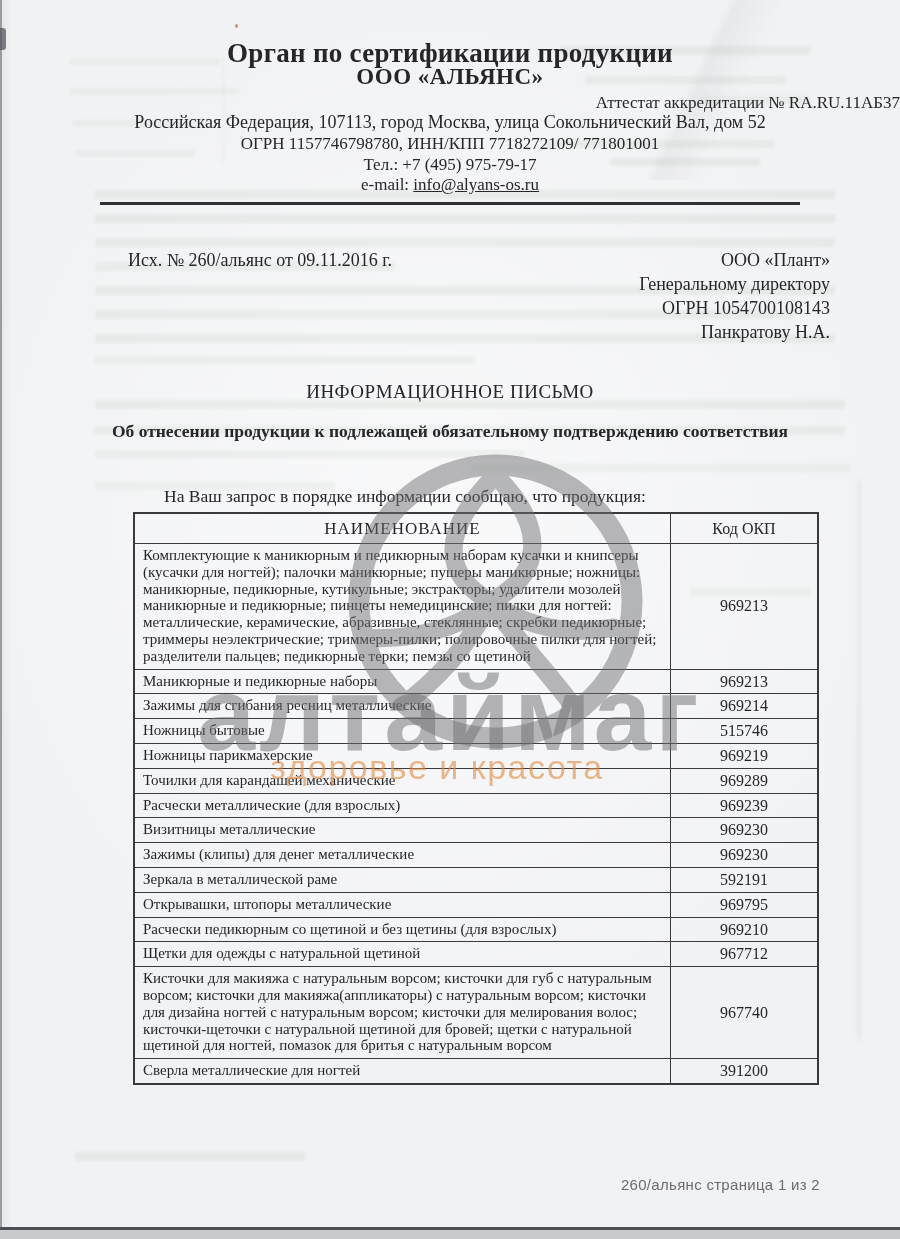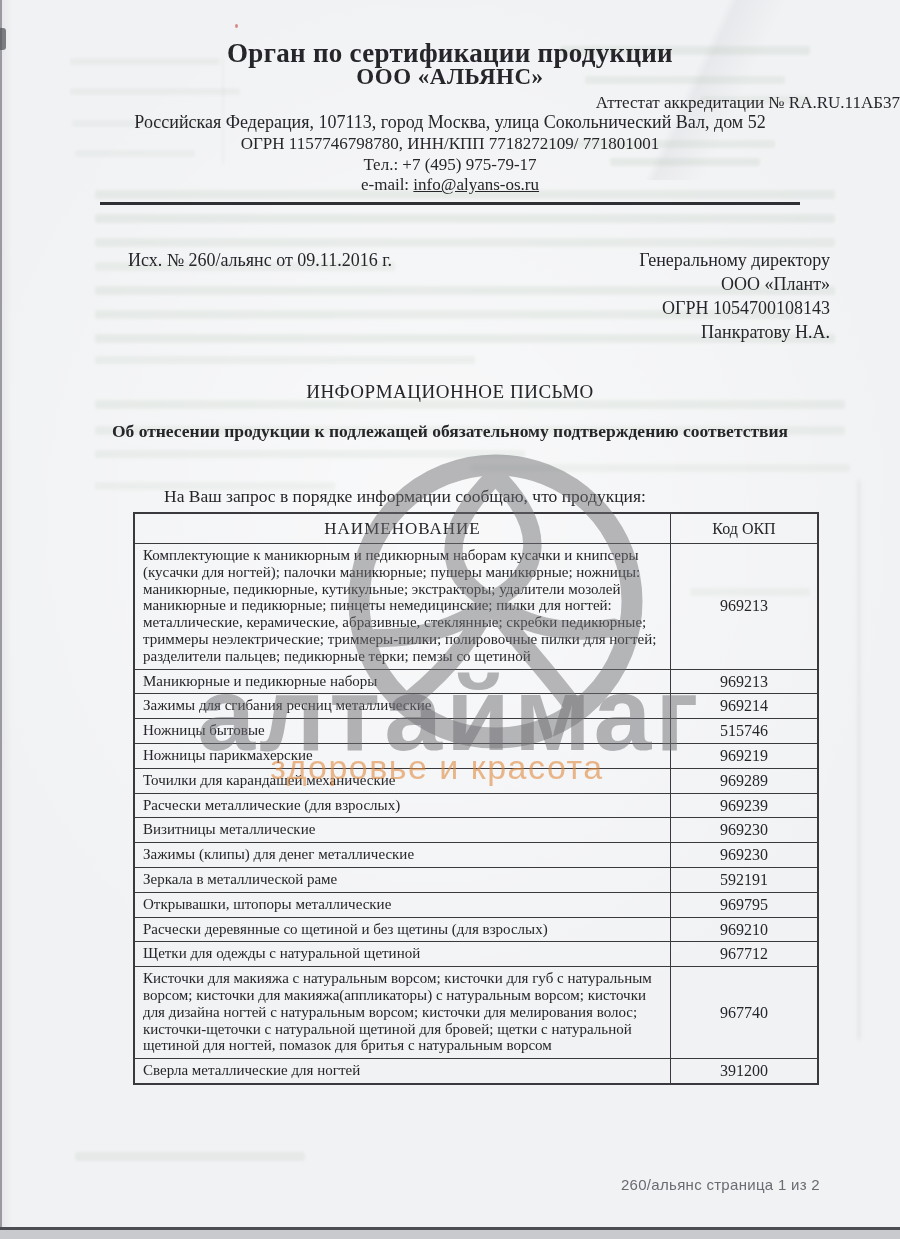--- a/index.html
+++ b/index.html
@@ -106,22 +106,22 @@
     <div class="center hdr-name">ООО «АЛЬЯНС»</div>
     <div class="center hdr-acc">Аттестат аккредитации № RA.RU.11АБ37</div>
     <div class="center hdr-addr">Российская Федерация, 107113, город Москва, улица Сокольнический Вал, дом 52</div>
     <div class="center hdr-reg">ОГРН 1157746798780, ИНН/КПП 7718272109/ 771801001</div>
     <div class="center hdr-phone">Тел.: +7 (495) 975-79-17</div>
     <div class="center hdr-email"><span>e-mail:</span> <a>info@alyans-os.ru</a></div>
     <div class="rule"></div>
 
     <div class="ref">Исх. № 260/альянс от 09.11.2016 г.</div>
     <div class="addressee">
+      <div>ООО «Плант»</div>
       <div>Генеральному директору</div>
-      <div>ООО «Плант»</div>
       <div>ОГРН 1054700108143</div>
       <div>Панкратову Н.А.</div>
     </div>
 
     <div class="center title">ИНФОРМАЦИОННОЕ ПИСЬМО</div>
     <div class="center subject">Об отнесении продукции к подлежащей обязательному подтверждению соответствия</div>
     <div class="intro">На Ваш запрос в порядке информации сообщаю, что продукция:</div>
 
     <div class="tbl-wrap">
       <table>
@@ -170,21 +170,21 @@
             </tr>
           <tr>
               <td class="name">Зеркала в металлической раме</td>
               <td class="code">592191</td>
             </tr>
           <tr>
               <td class="name">Открывашки, штопоры металлические</td>
               <td class="code">969795</td>
             </tr>
           <tr>
-              <td class="name">Расчески деревянные со щетиной и без щетины (для взрослых)</td>
+              <td class="name">Расчески педикюрным со щетиной и без щетины (для взрослых)</td>
               <td class="code">969210</td>
             </tr>
           <tr>
               <td class="name">Щетки для одежды с натуральной щетиной</td>
               <td class="code">967712</td>
             </tr>
           <tr>
               <td class="name">Кисточки для макияжа с натуральным ворсом; кисточки для губ с натуральным ворсом; кисточки для макияжа(аппликаторы) с натуральным ворсом; кисточки для дизайна ногтей с натуральным ворсом; кисточки для мелирования волос; кисточки-щеточки с натуральной щетиной для бровей; щетки с натуральной щетиной для ногтей, помазок для бритья с  натуральным ворсом</td>
               <td class="code">967740</td>
             </tr>

